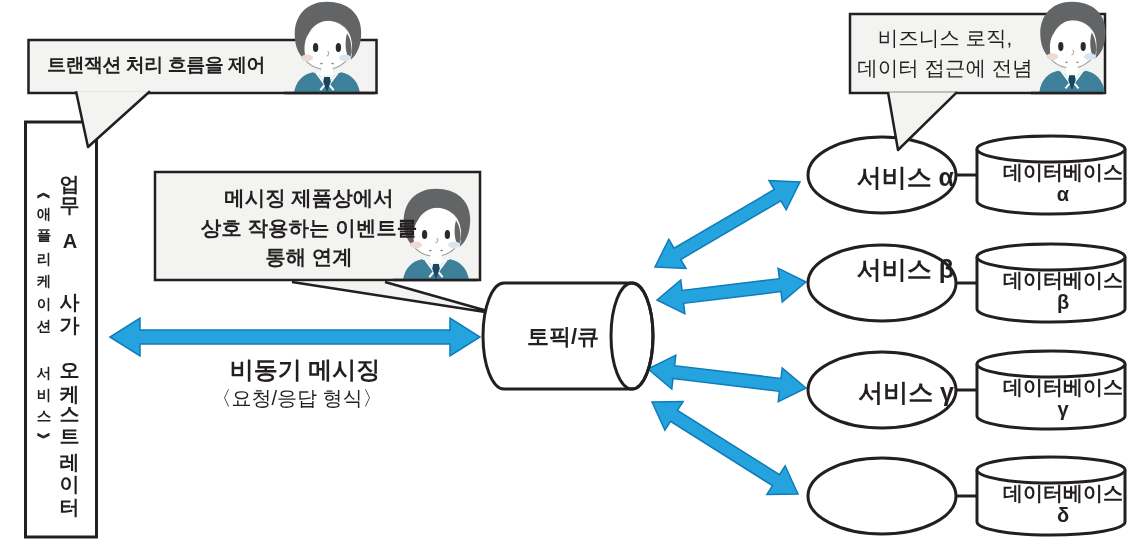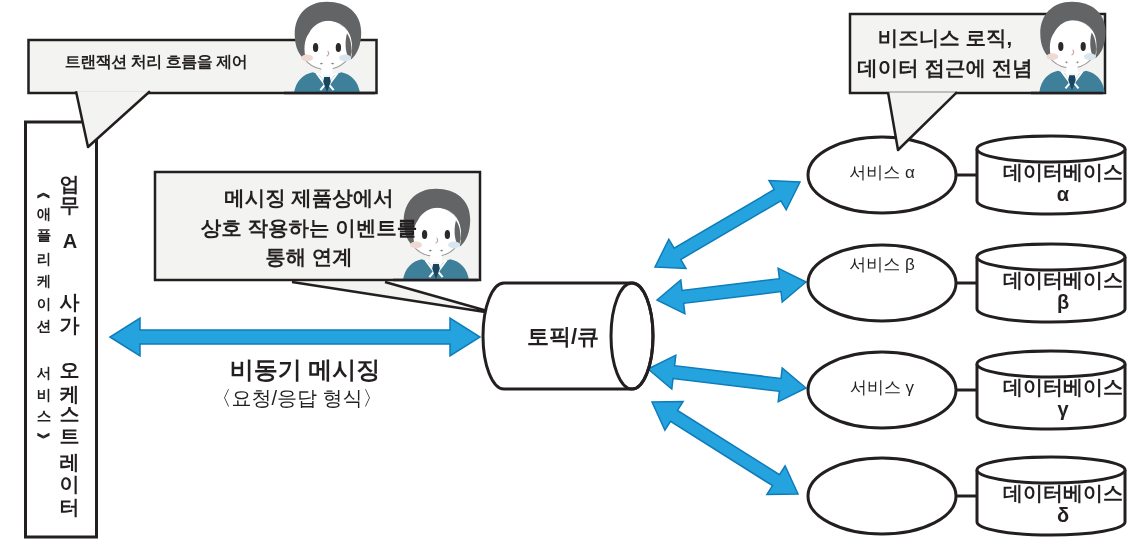--- a/index.html
+++ b/index.html
@@ -10,27 +10,27 @@
   #diagram-svg { position:absolute; left:0; top:0; }
   .shape  { fill:#ffffff; stroke:#231f20; stroke-width:3; }
   .capln  { fill:none;    stroke:#231f20; stroke-width:3; }
   .ln     { stroke:#231f20; stroke-width:3; }
   .bub    { fill:#f3f4f1; stroke:#231f20; stroke-width:2.5; }
   .tail   { fill:#f3f4f1; stroke:#231f20; stroke-width:2.5; stroke-linejoin:round; }
   .arrow  { fill:#25a3de; stroke:#0e7cb9; stroke-width:1.5; stroke-linejoin:miter; }
   .cover  { stroke:#231f20; stroke-width:2.5; }
 
   .txt { position:absolute; color:#231f20; text-align:center; }
-  .t-transaction { left:30px;  top:52px;  width:252px; font-size:16px;  font-weight:600; letter-spacing:-0.5px; }
+  .t-transaction { left:30px;  top:52px;  width:252px; font-size:19px;  font-weight:600; letter-spacing:-0.5px; }
   .t-messaging   { left:158px; top:183px; width:234px; font-size:20.5px; font-weight:600; line-height:29.5px;padding-left:34px; }
-  .t-business    { left:852px; top:23px;  width:186px; font-size:20.5px; font-weight:700; line-height:29.5px; }
+  .t-business    { left:852px; top:23px;  width:186px; font-size:20.5px; font-weight:400; line-height:29.5px; }
   .t-topic       { left:500px; top:322px; width:126px; font-size:22px;  font-weight:700; }
   .t-async-title { left:155px; top:354px; width:300px; font-size:24px;  font-weight:700; }
   .t-async-sub   { left:147px; top:385px; width:300px; font-size:20px;  font-weight:500; }
-  .t-service     { left:810px; width:144px; font-size:17px; font-weight:400; }
+  .t-service     { left:810px; width:144px; font-size:25px; font-weight:700;text-align:right; }
   .t-db          { left:977px; width:172px; font-size:20px; font-weight:600; line-height:22px; }
   .vmain {
     position:absolute; left:57px; top:160px; writing-mode:vertical-rl; text-orientation:upright;
     font-size:20px; font-weight:700; letter-spacing:2.5px; white-space:pre; color:#231f20;
   }
   .vsub {
     position:absolute; left:34px; top:188px; writing-mode:vertical-rl; text-orientation:upright;
     font-size:14.5px; font-weight:600; letter-spacing:8px; color:#231f20;
   }
 </style>

